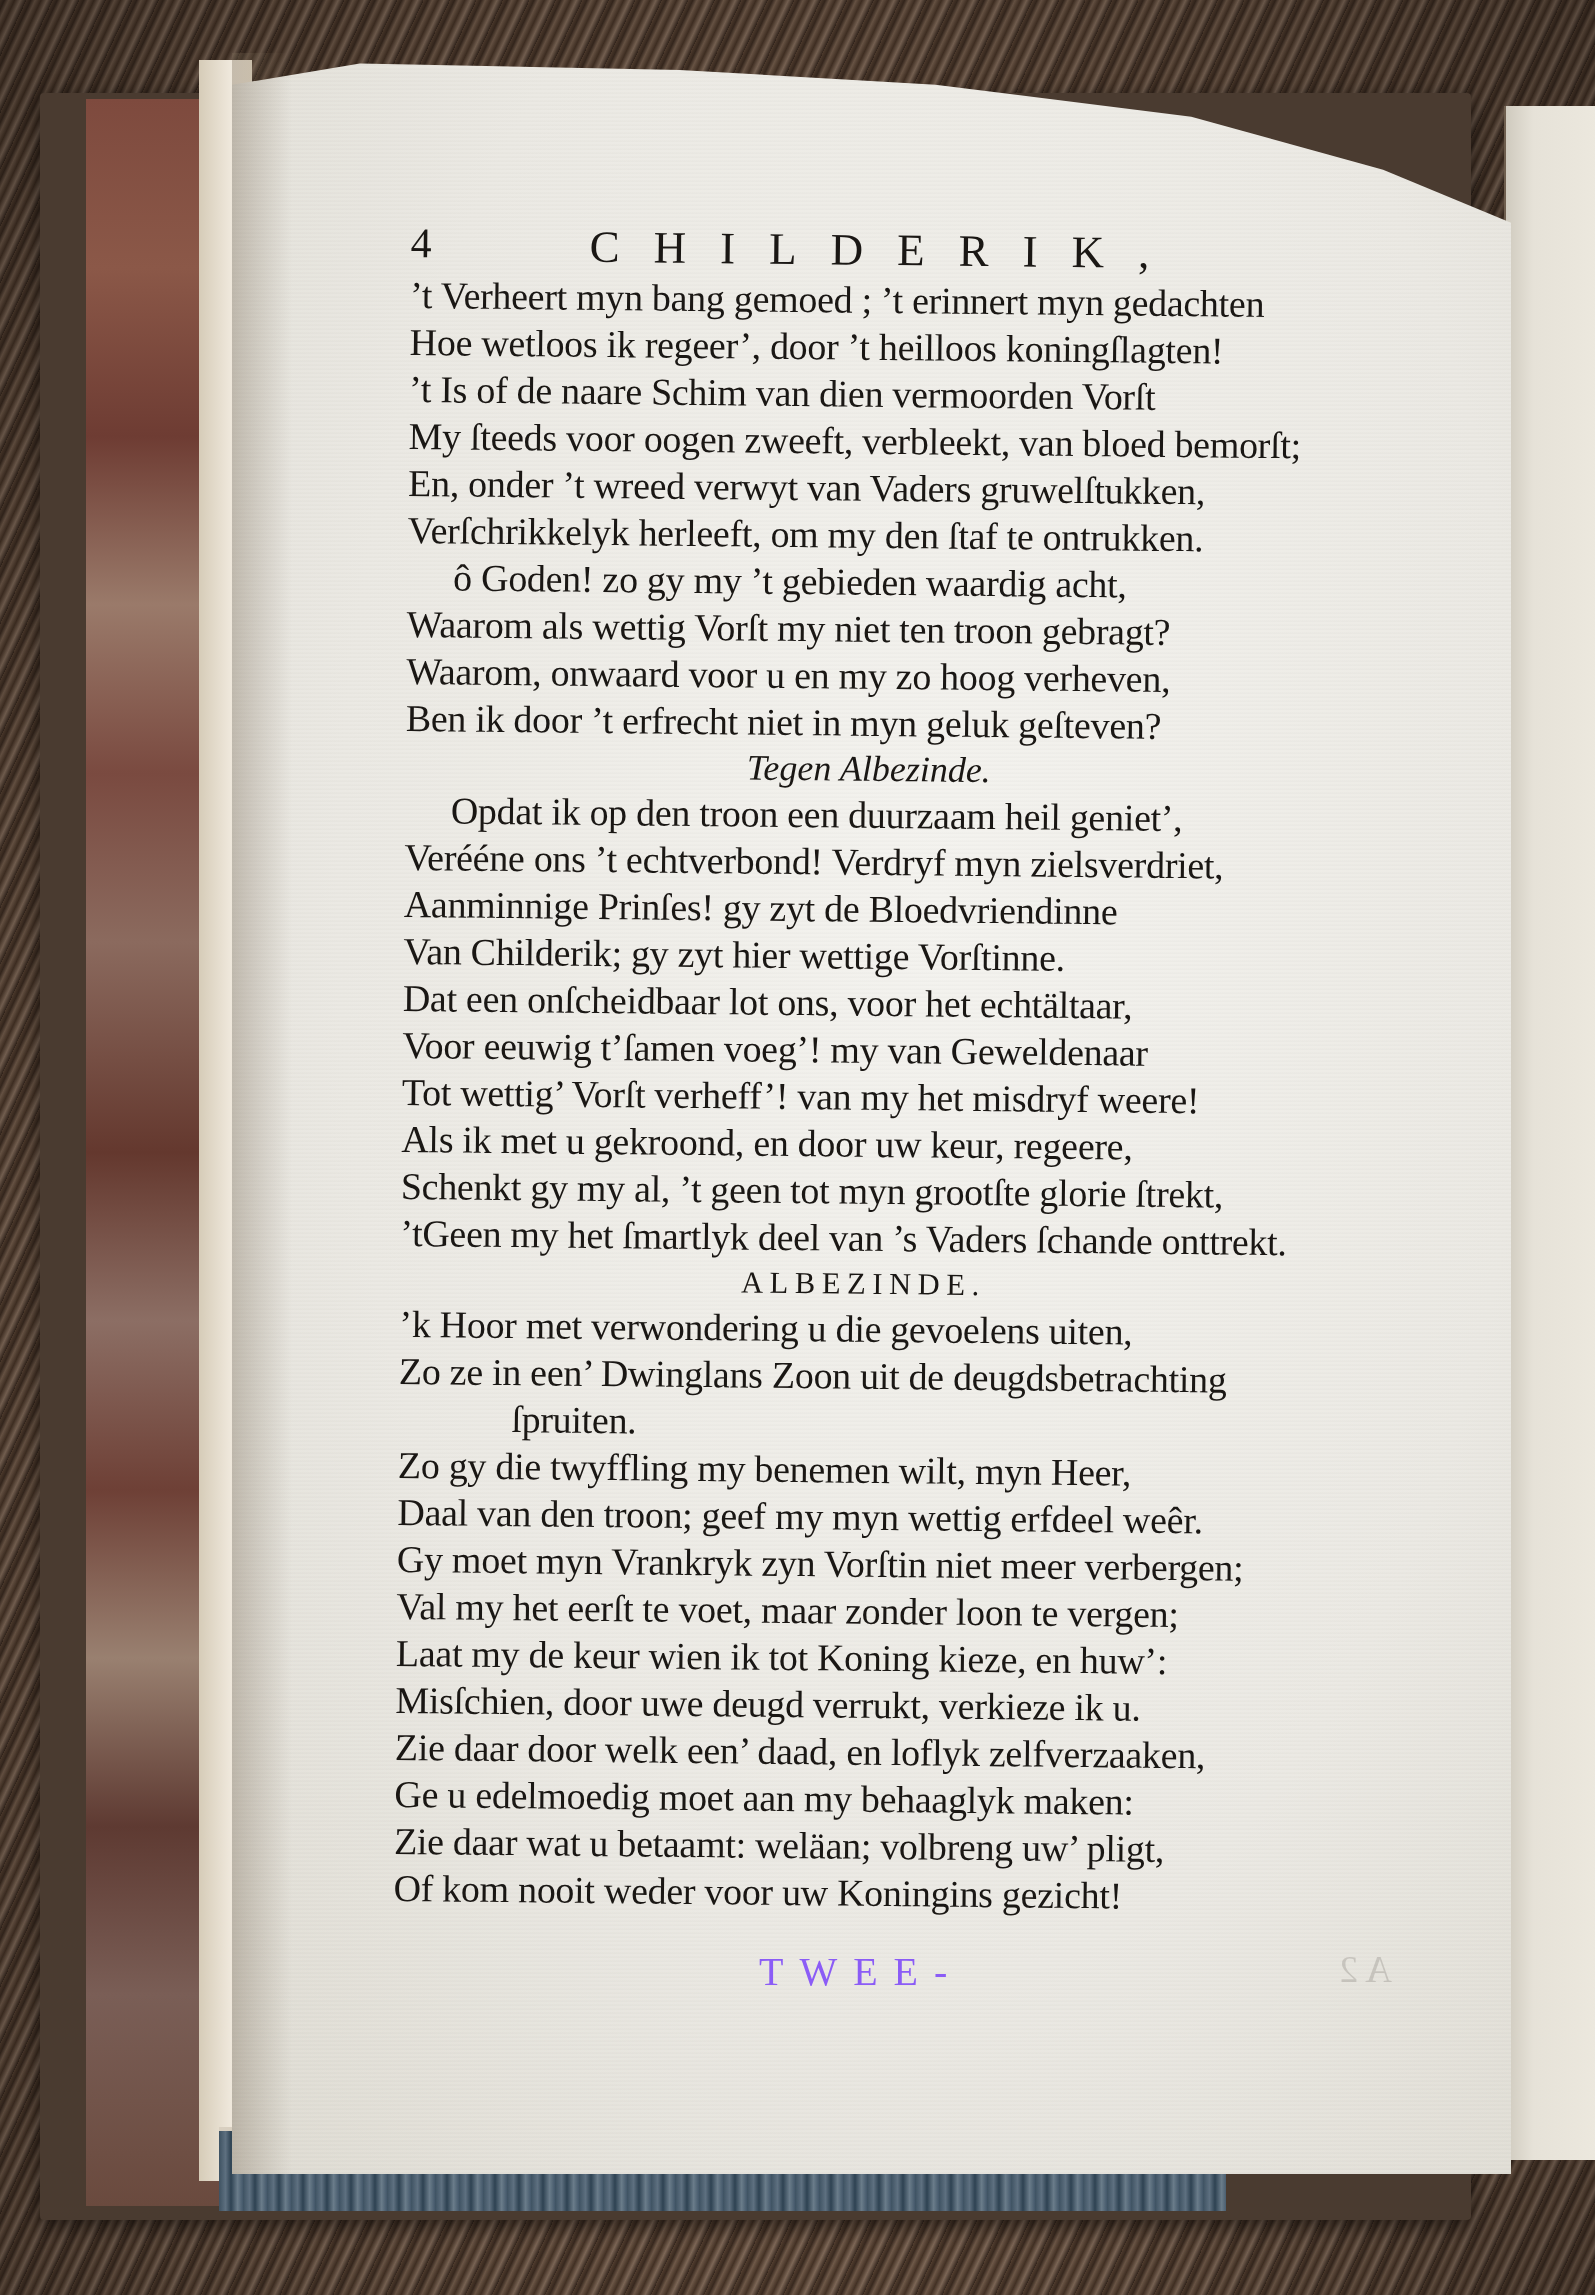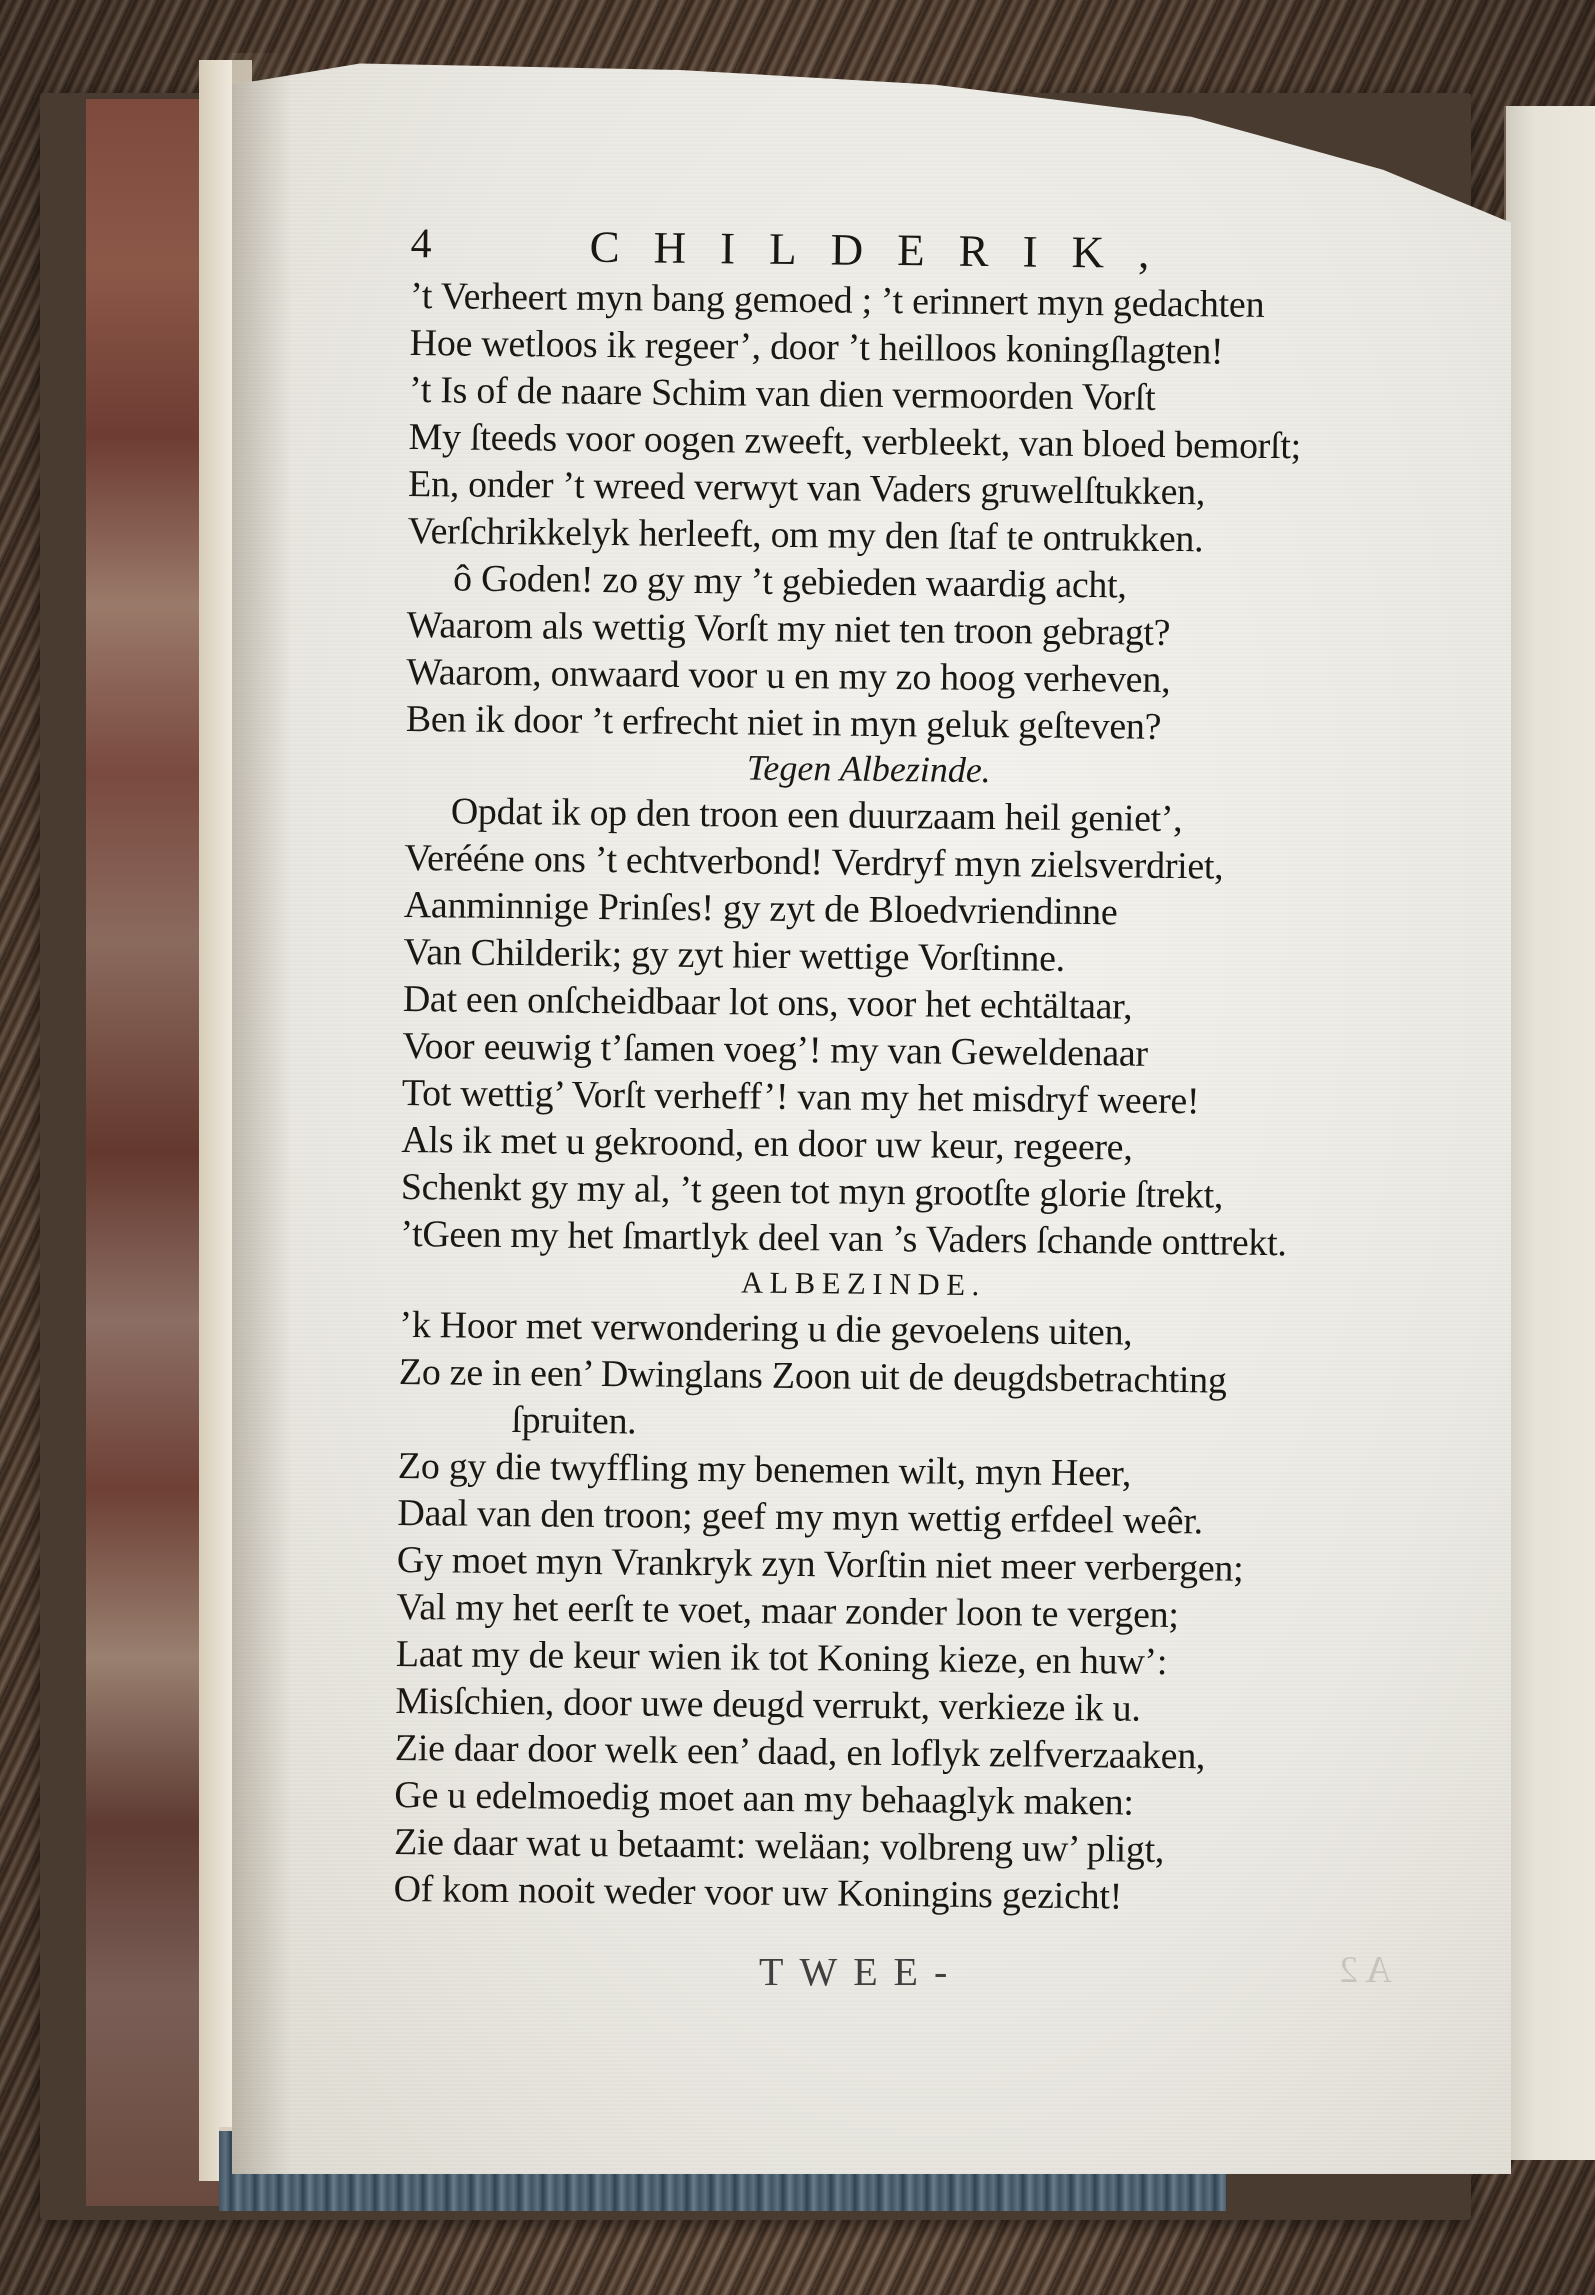--- a/index.html
+++ b/index.html
@@ -80,21 +80,21 @@
     .stage {
       font-size: 36px; line-height: 45px; text-align: center; font-style: italic;
       padding-right: 80px;
     }
     .speaker {
       font-size: 30.5px; line-height: 44px; text-align: center; letter-spacing: 6.6px;
       padding-right: 80px; font-variant: small-caps;
     }
     .catchword {
       position: absolute; left: 759px; top: 1948px;
-      font-size: 40px; letter-spacing: 16px; color: #404040;
+      font-size: 40px; letter-spacing: 16px; color: #8b5cf6;
     }
     .bleed {
       position: absolute; left: 398px; top: 1948px; width: 994px;
       font-size: 37px; color: rgba(60,55,50,0.18); transform: scaleX(-1);
       white-space: nowrap;
     }
   </style>
 </head>
 <body>
 

